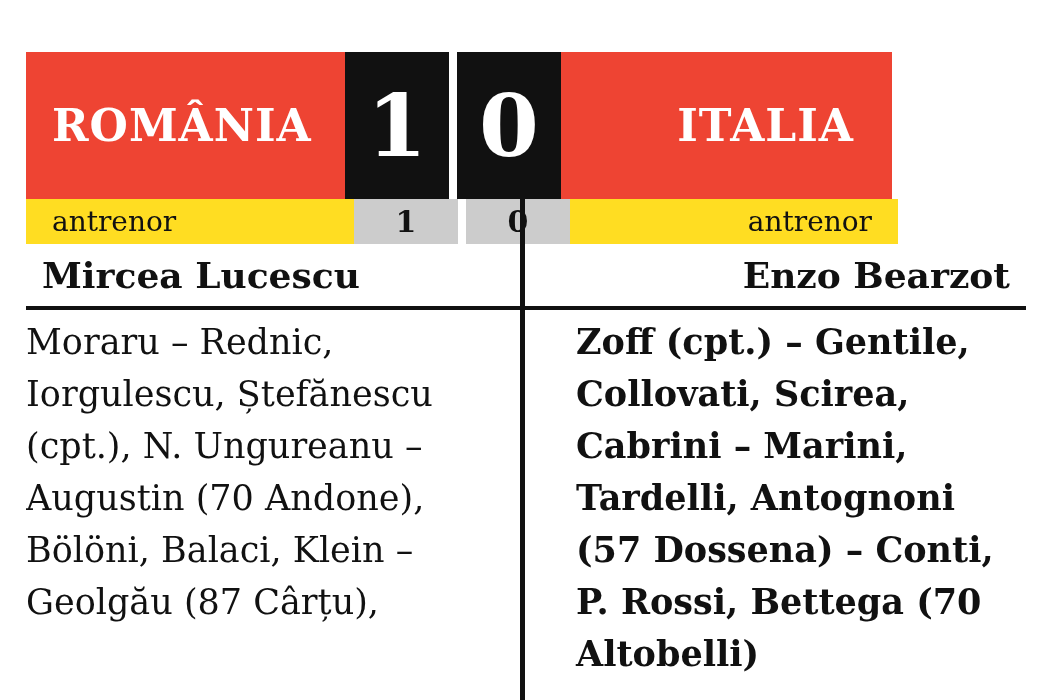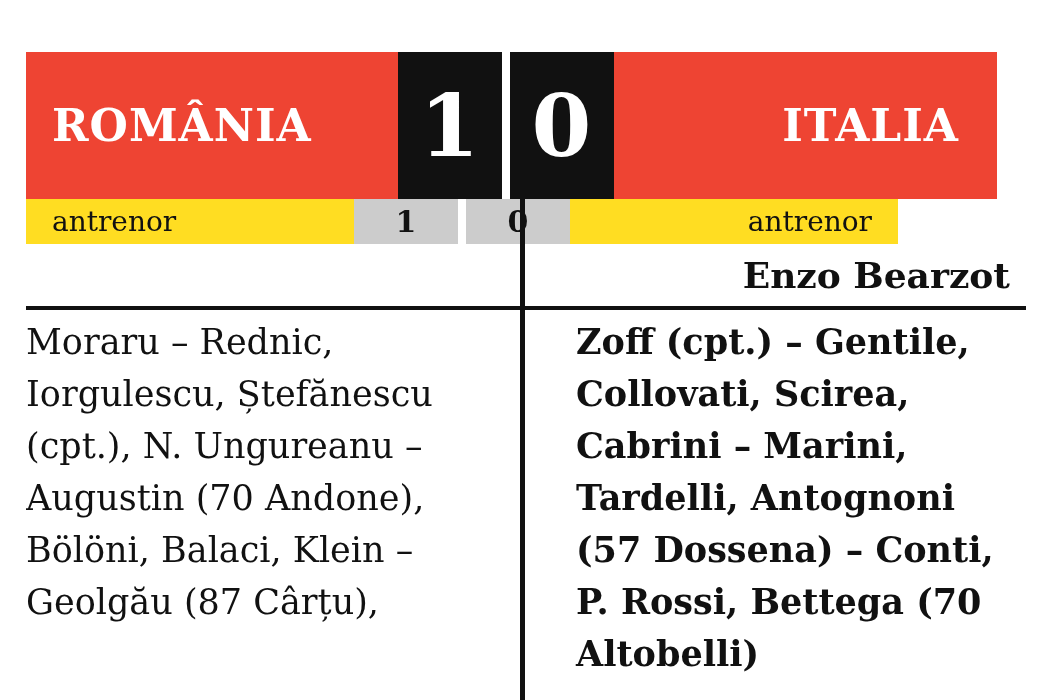--- a/index.html
+++ b/index.html
@@ -32,21 +32,21 @@
     letter-spacing: -0.5px;
     color: #111111;
     line-height: 44px;
   }
 
   
   .score-banner {
     position: absolute;
     left: 26px;
     top: 52px;
-    width: 971px;
+    width: 866px;
     height: 147px;
     background: #ee4433;
     display: flex;
     align-items: stretch;
   }
   .team-name {
     flex: 1 1 0;
     display: flex;
     align-items: center;
     color: #ffffff;
@@ -203,20 +203,21 @@
 
   <div class="coach-strip">
     <div class="coach-label coach-label-left">antrenor</div>
     <div class="ht-box">1</div>
     <div class="ht-gap"></div>
     <div class="ht-box">0</div>
     <div class="coach-label coach-label-right">antrenor</div>
   </div>
 
   <div class="coach-names">
+    <div class="coach-name coach-name-left">Mircea Lucescu</div>
     <div class="coach-name coach-name-right">Enzo Bearzot</div>
   </div>
 
   <div class="lineups">
     <div class="lineup-col lineup-home">Moraru – Rednic, Iorgulescu, Ștefănescu (cpt.), N. Ungureanu – Augustin (70 Andone), Bölöni, Balaci, Klein – Geolgău (87 Cârțu),</div>
     <div class="lineup-col lineup-away">Zoff (cpt.) – Gentile, Collovati, Scirea, Cabrini – Marini, Tardelli, Antognoni (57 Dossena) – Conti, P. Rossi, Bettega (70 Altobelli)</div>
   </div>
 
   <div class="divider"></div>
 

